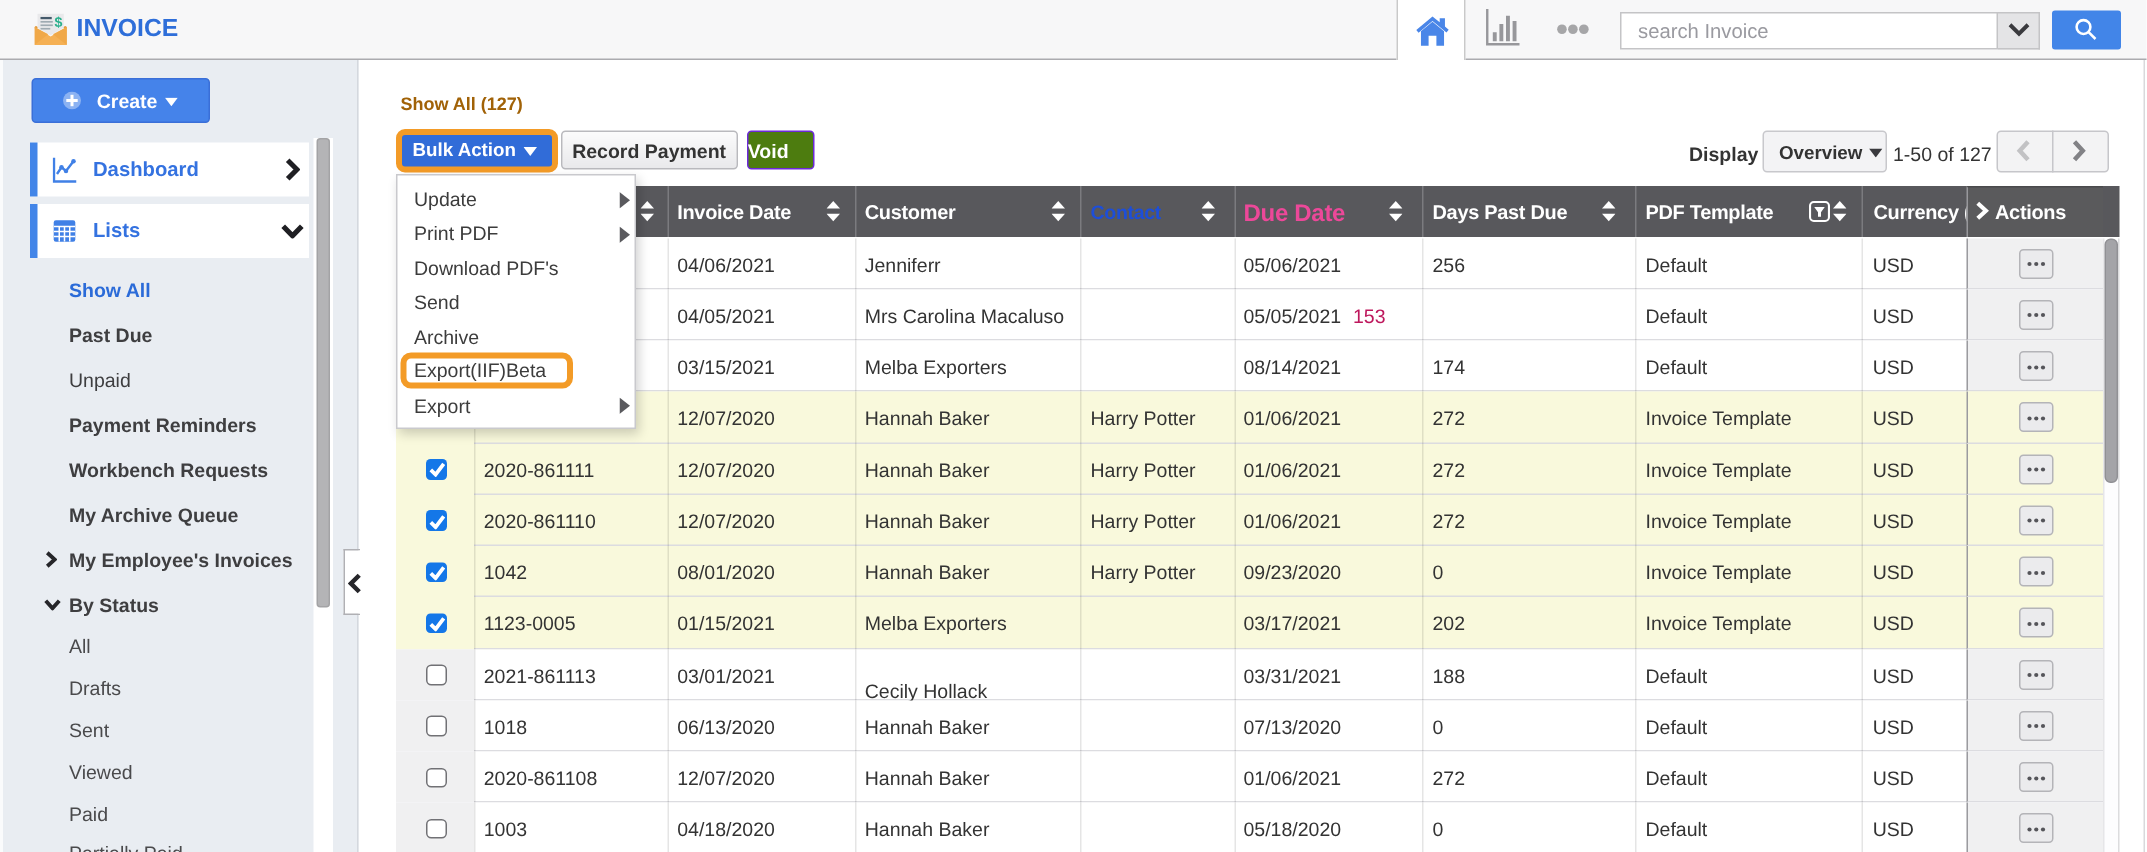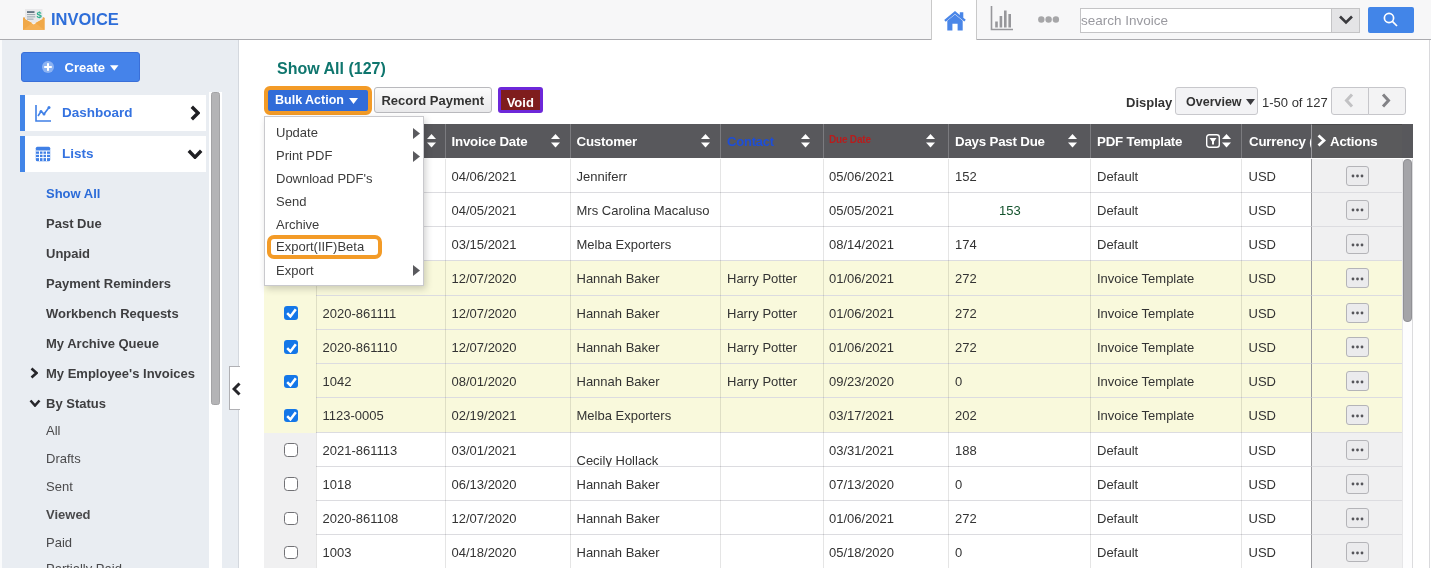--- a/index.html
+++ b/index.html
@@ -34,21 +34,21 @@
   <rect x="5.2" y="15.5" width="2.6" height="6" fill="#97979b"></rect>
   <rect x="9.6" y="10" width="2.6" height="11.5" fill="#97979b"></rect>
   <rect x="14.0" y="4.5" width="2.6" height="17" fill="#97979b"></rect>
   <rect x="18.4" y="8" width="2.6" height="13.5" fill="#97979b"></rect>
 </svg>
 <svg class="abs" style="left:1038px;top:16px" width="22" height="7" viewBox="0 0 22 7">
   <circle cx="3.3" cy="3.5" r="3.2" fill="#a6a6a8"></circle>
     <circle cx="10.6" cy="3.5" r="3.2" fill="#a6a6a8"></circle>
     <circle cx="17.9" cy="3.5" r="3.2" fill="#a6a6a8"></circle>
 </svg>
-<div class="abs" style="left:1080px;top:7.5px;width:252px;height:25px;background:#fff;border:1px solid #c4c4c6;color:#9a9aa0;font-size:13.5px;line-height:23px;">search Invoice</div>
+<div class="abs" style="left:1080px;top:7.5px;width:252px;height:25px;background:#fff;border:1px solid #c4c4c6;color:#9a9aa0;font-size:13.5px;line-height:23px;padding-left:11px">search Invoice</div>
 <div class="abs" style="left:1332px;top:7.5px;width:28px;height:25px;background:#e4e4e6;border:1px solid #c4c4c6;border-left:none"></div>
 <svg class="abs" style="left:1338px;top:15px" width="16" height="10" viewBox="0 0 16 10">
   <path d="M2 1.5 L8 7.5 L14 1.5" stroke="#3a3a3e" stroke-width="2.6" fill="none"></path>
 </svg>
 <div class="abs" style="left:1368px;top:6.5px;width:46px;height:26px;background:#4285e8;border-radius:2px"></div>
 <svg class="abs" style="left:1382px;top:11px" width="17" height="17" viewBox="0 0 17 17">
   <circle cx="7" cy="7" r="4.6" stroke="#fff" stroke-width="1.7" fill="none"></circle>
   <path d="M10.4 10.4 L15 15" stroke="#fff" stroke-width="1.7"></path>
 </svg>
 
@@ -89,57 +89,57 @@
       <path d="M8 5 V15"></path>
       <path d="M11.5 5 V15"></path>
     </g>
 </svg>
 <div class="abs b" style="left:62px;top:146px;font-size:13.5px;color:#3472e0">Lists</div>
 <svg class="abs" style="left:187px;top:149px" width="16" height="10" viewBox="0 0 16 10">
     <path d="M1.8 1.8 L8 8.2 L14.2 1.8" stroke="#1f1f23" stroke-width="3.4" fill="none"></path>
   </svg>
 <div class="abs" style="left:46px;top:186px;font-size:13px;font-weight:bold;color:#2b6bd8">Show All</div>
 <div class="abs" style="left:46px;top:216px;font-size:13px;font-weight:bold;color:#3e3e40">Past Due</div>
-<div class="abs" style="left:46px;top:246px;font-size:13px;font-weight:bold;color:#3e3e40">Unpaid</div>
+<div class="abs" style="left:46px;top:246px;font-size:13px;font-weight:normal;color:#3e3e40">Unpaid</div>
 <div class="abs" style="left:46px;top:276px;font-size:13px;font-weight:bold;color:#3e3e40">Payment Reminders</div>
 <div class="abs" style="left:46px;top:306px;font-size:13px;font-weight:bold;color:#3e3e40">Workbench Requests</div>
 <div class="abs" style="left:46px;top:336px;font-size:13px;font-weight:bold;color:#3e3e40">My Archive Queue</div>
 <div class="abs" style="left:46px;top:366px;font-size:13px;font-weight:bold;color:#3e3e40">My Employee's Invoices</div>
 <div class="abs" style="left:46px;top:396px;font-size:13px;font-weight:bold;color:#3e3e40">By Status</div>
 <div class="abs" style="left:46px;top:423px;font-size:13px;font-weight:normal;color:#4a4a4c">All</div>
 <div class="abs" style="left:46px;top:451px;font-size:13px;font-weight:normal;color:#4a4a4c">Drafts</div>
 <div class="abs" style="left:46px;top:479px;font-size:13px;font-weight:normal;color:#4a4a4c">Sent</div>
-<div class="abs" style="left:46px;top:507px;font-size:13px;font-weight:bold;color:#4a4a4c">Viewed</div>
+<div class="abs" style="left:46px;top:507px;font-size:13px;font-weight:normal;color:#4a4a4c">Viewed</div>
 <div class="abs" style="left:46px;top:535px;font-size:13px;font-weight:normal;color:#4a4a4c">Paid</div>
 <div class="abs" style="left:46px;top:561px;font-size:13px;font-weight:normal;color:#4a4a4c">Partially Paid</div>
 <svg class="abs" style="left:30px;top:367px" width="8" height="12" viewBox="0 0 8 12">
     <path d="M1.5 1.5 L6.5 6 L1.5 10.5" stroke="#26262a" stroke-width="2.6" fill="none"></path>
   </svg>
 <svg class="abs" style="left:29px;top:399px" width="12" height="8" viewBox="0 0 12 8">
     <path d="M1.5 1.5 L6 6.5 L10.5 1.5" stroke="#26262a" stroke-width="2.6" fill="none"></path>
   </svg>
 <div class="abs" style="left:208.5px;top:91.5px;width:13px;height:476.5px;background:#fff"></div>
 <div class="abs" style="left:210.5px;top:92px;width:9px;height:313px;background:#b4b4b6;border:1px solid #a3a3a5;border-radius:2.5px"></div>
 <div class="abs" style="left:229px;top:366px;width:10.5px;height:44px;background:#fff;border:1px solid #b0b0b4;border-right:none"></div>
 <div class="abs" style="left:239px;top:367px;width:10px;height:42px;background:#fff"></div>
 <svg class="abs" style="left:232px;top:382px" width="9" height="14" viewBox="0 0 9 14">
     <path d="M7.5 1.5 L2 7 L7.5 12.5" stroke="#26262a" stroke-width="3" fill="none"></path>
   </svg>
 
-<div class="abs b" style="left:277px;top:59px;font-size:16px;line-height:20px;color:#0f766e">Show All (127)</div>
+<div class="abs b" style="left:267px;top:59px;font-size:12px;line-height:20px;color:#a16207">Show All (127)</div>
 
 <div class="abs" style="left:263.5px;top:85.5px;width:108.5px;height:29px;border:4.5px solid #f39b27;border-radius:6px;background:#316cd8"></div>
 <div class="abs b" style="left:275px;top:90px;font-size:12.5px;color:#fff;line-height:20px">Bulk Action</div>
 <svg class="abs" style="left:349px;top:98px" width="9" height="6" viewBox="0 0 9 6">
     <path d="M0 0 L9 0 L4.5 6 Z" fill="#fff"></path>
   </svg>
 
 <div class="abs b" style="left:374px;top:86.5px;width:117.5px;height:26.5px;background:linear-gradient(#fbfbfb,#e9e9eb);border:1px solid #b9b9bd;border-radius:3px;font-size:13px;color:#333;text-align:center;line-height:25px">Record Payment</div>
 
-<div class="abs b" style="left:497.5px;top:86.5px;width:45.5px;height:26.5px;background:#7f1d1d;border:3px solid #6d28d9;border-radius:3px;font-size:13px;color:#fff;text-align:center;line-height:25px">Void</div>
+<div class="abs b" style="left:497.5px;top:86.5px;width:45.5px;height:26.5px;background:#4d7c0f;border:1px solid #6d28d9;border-radius:3px;font-size:13px;color:#fff;text-align:left;line-height:25px">Void</div>
 
 <div class="abs b" style="left:1126px;top:94.5px;font-size:13px;color:#333">Display</div>
 <div class="abs" style="left:1175px;top:87px;width:82.5px;height:27.5px;background:#f3f3f5;border:1px solid #c8c8cc;border-radius:3px"></div>
 <div class="abs b" style="left:1186px;top:95px;font-size:12.5px;color:#333">Overview</div>
 <svg class="abs" style="left:1246px;top:98.5px" width="9" height="6" viewBox="0 0 9 6">
     <path d="M0 0 L9 0 L4.5 6 Z" fill="#3a3a3e"></path>
   </svg>
 <div class="abs" style="left:1262px;top:94.5px;font-size:13px;color:#333">1-50 of 127</div>
 <div class="abs" style="left:1331px;top:86.5px;width:37.5px;height:28.5px;background:#f3f3f4;border:1px solid #c6c6ca;border-radius:3px 0 0 3px"></div>
 <div class="abs" style="left:1368px;top:86.5px;width:37.5px;height:28.5px;background:#f3f3f4;border:1px solid #c6c6ca;border-radius:0 3px 3px 0"></div>
@@ -155,21 +155,21 @@
 <div class="abs" style="left:569.5px;top:123.7px;width:1px;height:34.8px;background:#7b7b7f"></div>
 <div class="abs" style="left:720px;top:123.7px;width:1px;height:34.8px;background:#7b7b7f"></div>
 <div class="abs" style="left:822.5px;top:123.7px;width:1px;height:34.8px;background:#7b7b7f"></div>
 <div class="abs" style="left:948px;top:123.7px;width:1px;height:34.8px;background:#7b7b7f"></div>
 <div class="abs" style="left:1090px;top:123.7px;width:1px;height:34.8px;background:#7b7b7f"></div>
 <div class="abs" style="left:1241px;top:123.7px;width:1px;height:34.8px;background:#7b7b7f"></div>
 <div class="abs b" style="left:322.5px;top:133.7px;font-size:13.3px;letter-spacing:-0.2px;color:#fff;white-space:nowrap">Invoice #</div>
 <div class="abs b" style="left:451.5px;top:133.7px;font-size:13.3px;letter-spacing:-0.2px;color:#fff;white-space:nowrap">Invoice Date</div>
 <div class="abs b" style="left:576.5px;top:133.7px;font-size:13.3px;letter-spacing:-0.2px;color:#fff;white-space:nowrap">Customer</div>
 <div class="abs b" style="left:727px;top:133.7px;font-size:13px;letter-spacing:-0.2px;color:#1d4ed8;white-space:nowrap">Contact</div>
-<div class="abs b" style="left:829px;top:133.7px;font-size:10px;letter-spacing:-0.2px;color:#b91c1c;white-space:nowrap">Due Date</div>
+<div class="abs b" style="left:829px;top:133.7px;font-size:16px;letter-spacing:-0.2px;color:#ec4899;white-space:nowrap">Due Date</div>
 <div class="abs b" style="left:955px;top:133.7px;font-size:13.3px;letter-spacing:-0.2px;color:#fff;white-space:nowrap">Days Past Due</div>
 <div class="abs b" style="left:1097px;top:133.7px;font-size:13.3px;letter-spacing:-0.2px;color:#fff;white-space:nowrap">PDF Template</div>
 <div class="abs b" style="left:1249px;top:133.7px;font-size:13.3px;letter-spacing:-0.2px;color:#fff;white-space:nowrap">Currency (US</div>
 <svg class="abs" style="left:426.5px;top:134.2px" width="9" height="14" viewBox="0 0 9 14">
     <path d="M0 5 L9 5 L4.5 0 Z" fill="#fff"></path>
     <path d="M0 8.5 L9 8.5 L4.5 13.5 Z" fill="#fff"></path>
   </svg>
 <svg class="abs" style="left:550.5px;top:134.2px" width="9" height="14" viewBox="0 0 9 14">
     <path d="M0 5 L9 5 L4.5 0 Z" fill="#fff"></path>
     <path d="M0 8.5 L9 8.5 L4.5 13.5 Z" fill="#fff"></path>
@@ -210,21 +210,21 @@
 <div class="abs" style="left:569.5px;top:158.5px;width:1px;height:34.25px;background:rgba(0,0,0,0.10)"></div>
 <div class="abs" style="left:720px;top:158.5px;width:1px;height:34.25px;background:rgba(0,0,0,0.10)"></div>
 <div class="abs" style="left:822.5px;top:158.5px;width:1px;height:34.25px;background:rgba(0,0,0,0.10)"></div>
 <div class="abs" style="left:948px;top:158.5px;width:1px;height:34.25px;background:rgba(0,0,0,0.10)"></div>
 <div class="abs" style="left:1090px;top:158.5px;width:1px;height:34.25px;background:rgba(0,0,0,0.10)"></div>
 <div class="abs" style="left:1241px;top:158.5px;width:1px;height:34.25px;background:rgba(0,0,0,0.10)"></div>
 <div class="abs" style="left:284px;top:169.1px;width:13.5px;height:13.5px;background:#fff;border:1.6px solid #717175;border-radius:3.5px"></div>
 <div class="abs" style="left:451.5px;top:168.5px;font-size:13px;color:#333;white-space:nowrap">04/06/2021</div>
 <div class="abs" style="left:576.5px;top:168.5px;font-size:13px;color:#333;white-space:nowrap">Jenniferr</div>
 <div class="abs" style="left:829px;top:168.5px;font-size:13px;color:#333;white-space:nowrap">05/06/2021</div>
-<div class="abs" style="left:955px;top:168.5px;font-size:13px;color:#333;white-space:nowrap">152</div>
+<div class="abs" style="left:955px;top:168.5px;font-size:13px;color:#333;white-space:nowrap">256</div>
 <div class="abs" style="left:1097px;top:168.5px;font-size:13px;color:#333;white-space:nowrap">Default</div>
 <div class="abs" style="left:1248.5px;top:168.5px;font-size:13px;color:#333;white-space:nowrap">USD</div>
 <div class="abs" style="left:1311px;top:158.5px;width:91px;height:34.25px;background:#f0f0f1;border-left:1px solid #9b9b9f;border-bottom:1px solid #dcdce0"></div>
 <div class="abs" style="left:1345.5px;top:165.5px;width:23.5px;height:20px;background:#ebebed;border:1px solid #b4b4b8;border-radius:3px"></div>
 <svg class="abs" style="left:1351px;top:174.0px" width="13" height="4" viewBox="0 0 13 4">
     <circle cx="2" cy="2" r="1.4" fill="#55555a"></circle>
     <circle cx="6.5" cy="2" r="1.4" fill="#55555a"></circle>
     <circle cx="11" cy="2" r="1.4" fill="#55555a"></circle>
   </svg>
 <div class="abs" style="left:264px;top:192.75px;width:1138px;height:34.25px;background:#ffffff;border-bottom:1px solid #dcdce0"></div>
@@ -234,21 +234,21 @@
 <div class="abs" style="left:569.5px;top:192.75px;width:1px;height:34.25px;background:rgba(0,0,0,0.10)"></div>
 <div class="abs" style="left:720px;top:192.75px;width:1px;height:34.25px;background:rgba(0,0,0,0.10)"></div>
 <div class="abs" style="left:822.5px;top:192.75px;width:1px;height:34.25px;background:rgba(0,0,0,0.10)"></div>
 <div class="abs" style="left:948px;top:192.75px;width:1px;height:34.25px;background:rgba(0,0,0,0.10)"></div>
 <div class="abs" style="left:1090px;top:192.75px;width:1px;height:34.25px;background:rgba(0,0,0,0.10)"></div>
 <div class="abs" style="left:1241px;top:192.75px;width:1px;height:34.25px;background:rgba(0,0,0,0.10)"></div>
 <div class="abs" style="left:284px;top:203.35px;width:13.5px;height:13.5px;background:#fff;border:1.6px solid #717175;border-radius:3.5px"></div>
 <div class="abs" style="left:451.5px;top:202.75px;font-size:13px;color:#333;white-space:nowrap">04/05/2021</div>
 <div class="abs" style="left:576.5px;top:202.75px;font-size:13px;color:#333;white-space:nowrap">Mrs Carolina Macaluso</div>
 <div class="abs" style="left:829px;top:202.75px;font-size:13px;color:#333;white-space:nowrap">05/05/2021</div>
-<div class="abs" style="left:999px;top:202.75px;font-size:13px;color:#14532d;white-space:nowrap">153</div>
+<div class="abs" style="left:902px;top:202.75px;font-size:13px;color:#be185d;white-space:nowrap">153</div>
 <div class="abs" style="left:1097px;top:202.75px;font-size:13px;color:#333;white-space:nowrap">Default</div>
 <div class="abs" style="left:1248.5px;top:202.75px;font-size:13px;color:#333;white-space:nowrap">USD</div>
 <div class="abs" style="left:1311px;top:192.75px;width:91px;height:34.25px;background:#f0f0f1;border-left:1px solid #9b9b9f;border-bottom:1px solid #dcdce0"></div>
 <div class="abs" style="left:1345.5px;top:199.75px;width:23.5px;height:20px;background:#ebebed;border:1px solid #b4b4b8;border-radius:3px"></div>
 <svg class="abs" style="left:1351px;top:208.25px" width="13" height="4" viewBox="0 0 13 4">
     <circle cx="2" cy="2" r="1.4" fill="#55555a"></circle>
     <circle cx="6.5" cy="2" r="1.4" fill="#55555a"></circle>
     <circle cx="11" cy="2" r="1.4" fill="#55555a"></circle>
   </svg>
 <div class="abs" style="left:264px;top:227.0px;width:1138px;height:34.25px;background:#ffffff;border-bottom:1px solid #dcdce0"></div>
@@ -398,21 +398,21 @@
 <div class="abs" style="left:720px;top:398.25px;width:1px;height:34.25px;background:rgba(0,0,0,0.10)"></div>
 <div class="abs" style="left:822.5px;top:398.25px;width:1px;height:34.25px;background:rgba(0,0,0,0.10)"></div>
 <div class="abs" style="left:948px;top:398.25px;width:1px;height:34.25px;background:rgba(0,0,0,0.10)"></div>
 <div class="abs" style="left:1090px;top:398.25px;width:1px;height:34.25px;background:rgba(0,0,0,0.10)"></div>
 <div class="abs" style="left:1241px;top:398.25px;width:1px;height:34.25px;background:rgba(0,0,0,0.10)"></div>
 <div class="abs" style="left:284px;top:408.85px;width:13.5px;height:13.5px;background:#1477e8;border-radius:3px"></div>
 <svg class="abs" style="left:285.5px;top:411.05px" width="11" height="10" viewBox="0 0 11 10">
     <path d="M1.2 5.2 L4.4 8.4 L9.8 1.2" stroke="#fff" stroke-width="2.5" fill="none"></path>
   </svg>
 <div class="abs" style="left:322.5px;top:408.25px;font-size:13px;color:#333;white-space:nowrap">1123-0005</div>
-<div class="abs" style="left:451.5px;top:408.25px;font-size:13px;color:#333;white-space:nowrap">02/19/2021</div>
+<div class="abs" style="left:451.5px;top:408.25px;font-size:13px;color:#333;white-space:nowrap">01/15/2021</div>
 <div class="abs" style="left:576.5px;top:408.25px;font-size:13px;color:#333;white-space:nowrap">Melba Exporters</div>
 <div class="abs" style="left:829px;top:408.25px;font-size:13px;color:#333;white-space:nowrap">03/17/2021</div>
 <div class="abs" style="left:955px;top:408.25px;font-size:13px;color:#333;white-space:nowrap">202</div>
 <div class="abs" style="left:1097px;top:408.25px;font-size:13px;color:#333;white-space:nowrap">Invoice Template</div>
 <div class="abs" style="left:1248.5px;top:408.25px;font-size:13px;color:#333;white-space:nowrap">USD</div>
 <div class="abs" style="left:1311px;top:398.25px;width:91px;height:34.25px;background:#f9f9dc;border-left:1px solid #9b9b9f;border-bottom:1px solid #dcdce0"></div>
 <div class="abs" style="left:1345.5px;top:405.25px;width:23.5px;height:20px;background:#ebebed;border:1px solid #b4b4b8;border-radius:3px"></div>
 <svg class="abs" style="left:1351px;top:413.75px" width="13" height="4" viewBox="0 0 13 4">
     <circle cx="2" cy="2" r="1.4" fill="#55555a"></circle>
     <circle cx="6.5" cy="2" r="1.4" fill="#55555a"></circle>

